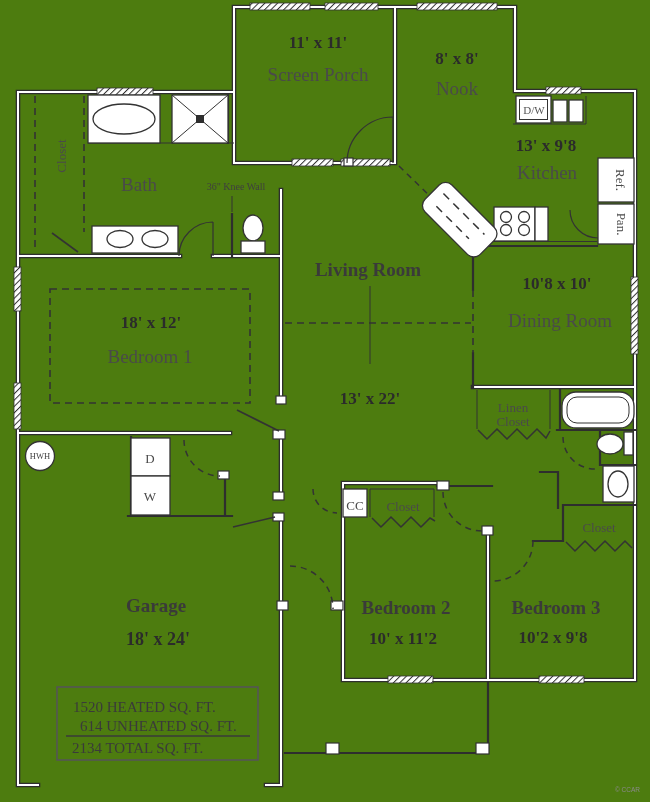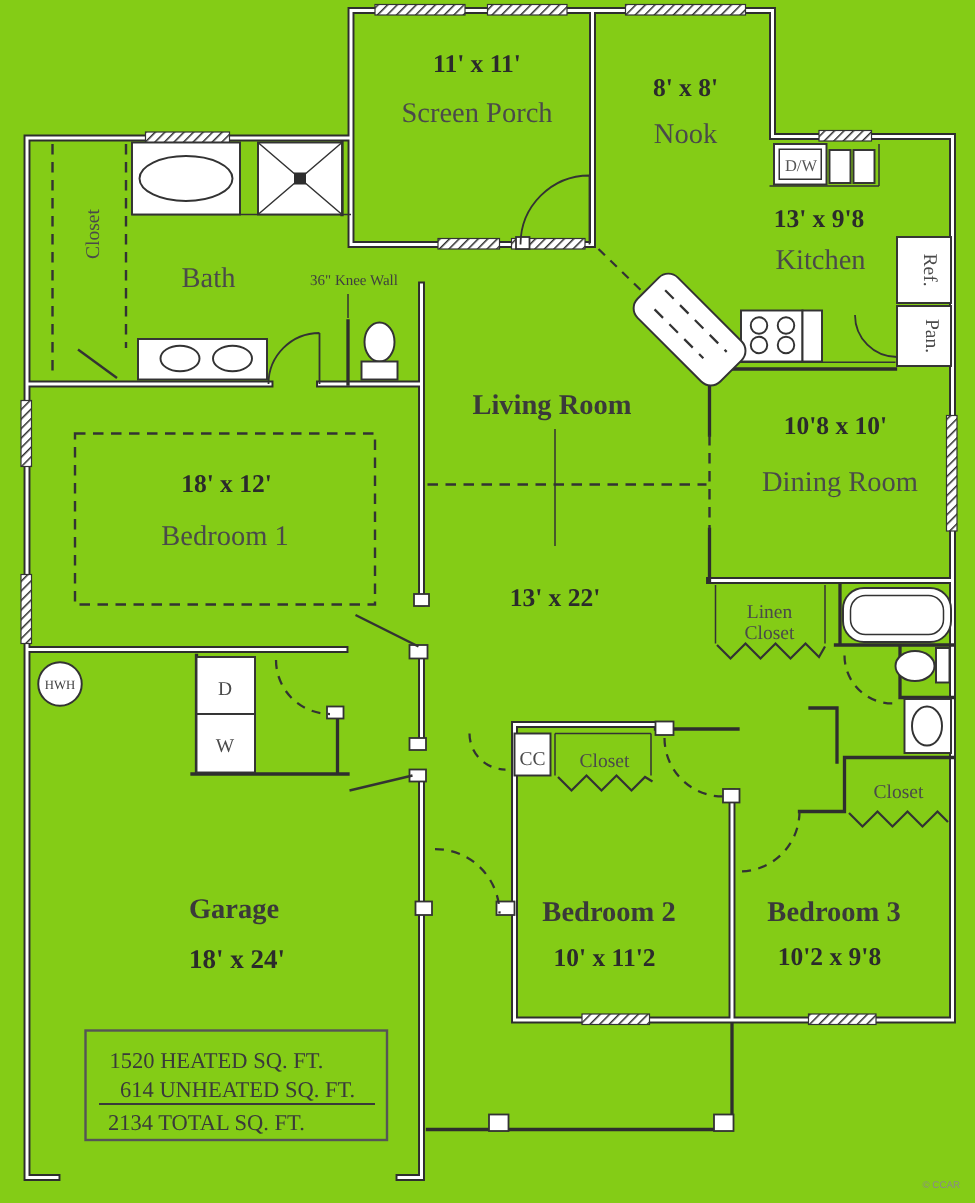--- a/index.html
+++ b/index.html
@@ -1,16 +1,16 @@
 <!DOCTYPE html>
 <html><head>
 <meta charset="utf-8">
 <style>
   html,body{margin:0;padding:0;background:#fff;}
-  #plan{width:650px;height:802px;position:relative;background:#84cc16;overflow:hidden;}
+  #plan{width:650px;height:802px;position:relative;background:#4d7c0f;overflow:hidden;}
   svg{display:block;}
   text{font-family:"Liberation Serif","DejaVu Serif",serif;fill:#3f3f3f;}
   .dim{font-weight:bold;font-size:17px;fill:#2b2b2b;}
   .dim-lg{font-weight:bold;font-size:18px;fill:#2b2b2b;}
   .room{font-size:19px;fill:#4a4a4a;}
   .room-b{font-size:19px;font-weight:bold;fill:#3a3a3a;}
   .sm{font-size:13px;fill:#4a4a4a;}
   .xs{font-size:10px;fill:#3f3f3f;}
   .dwlab{font-size:11px;fill:#555;}
   .sq{font-size:15px;fill:#3a3a3a;}

